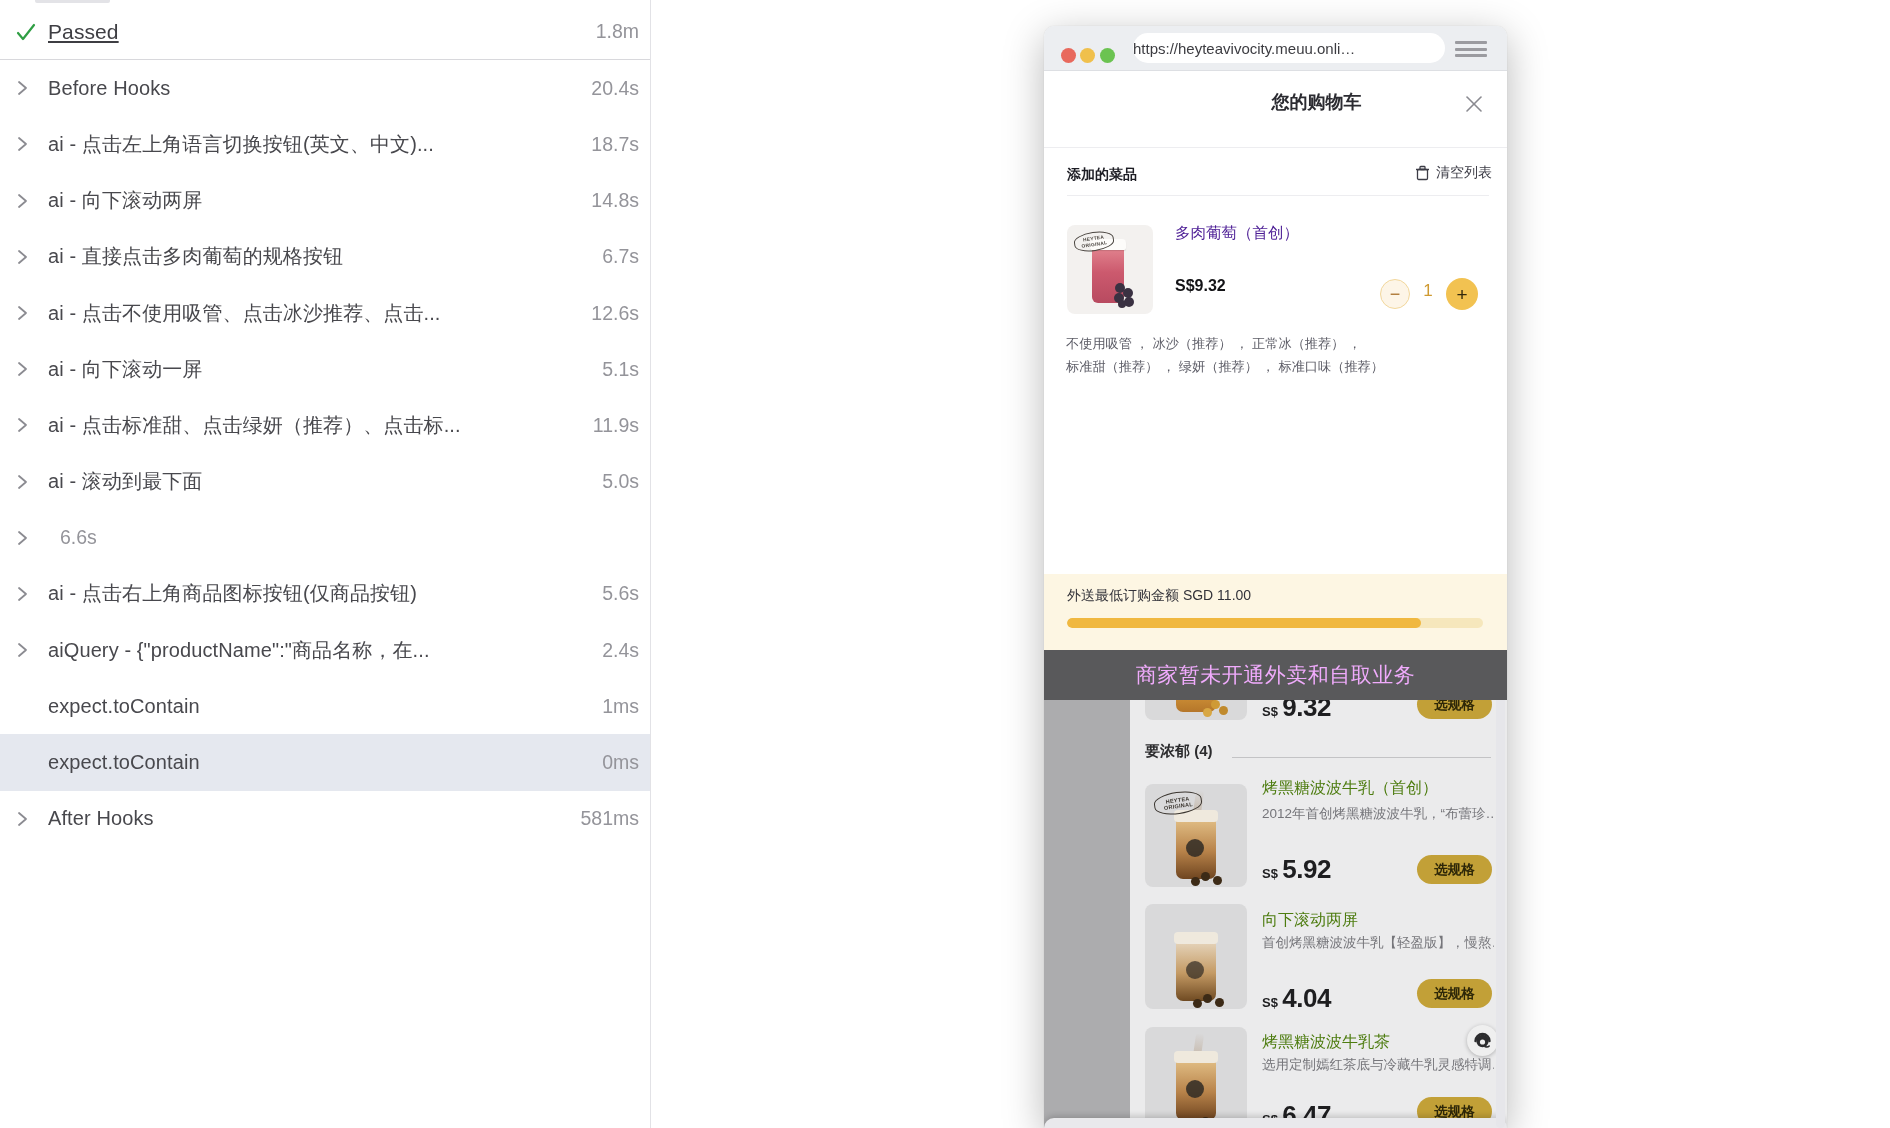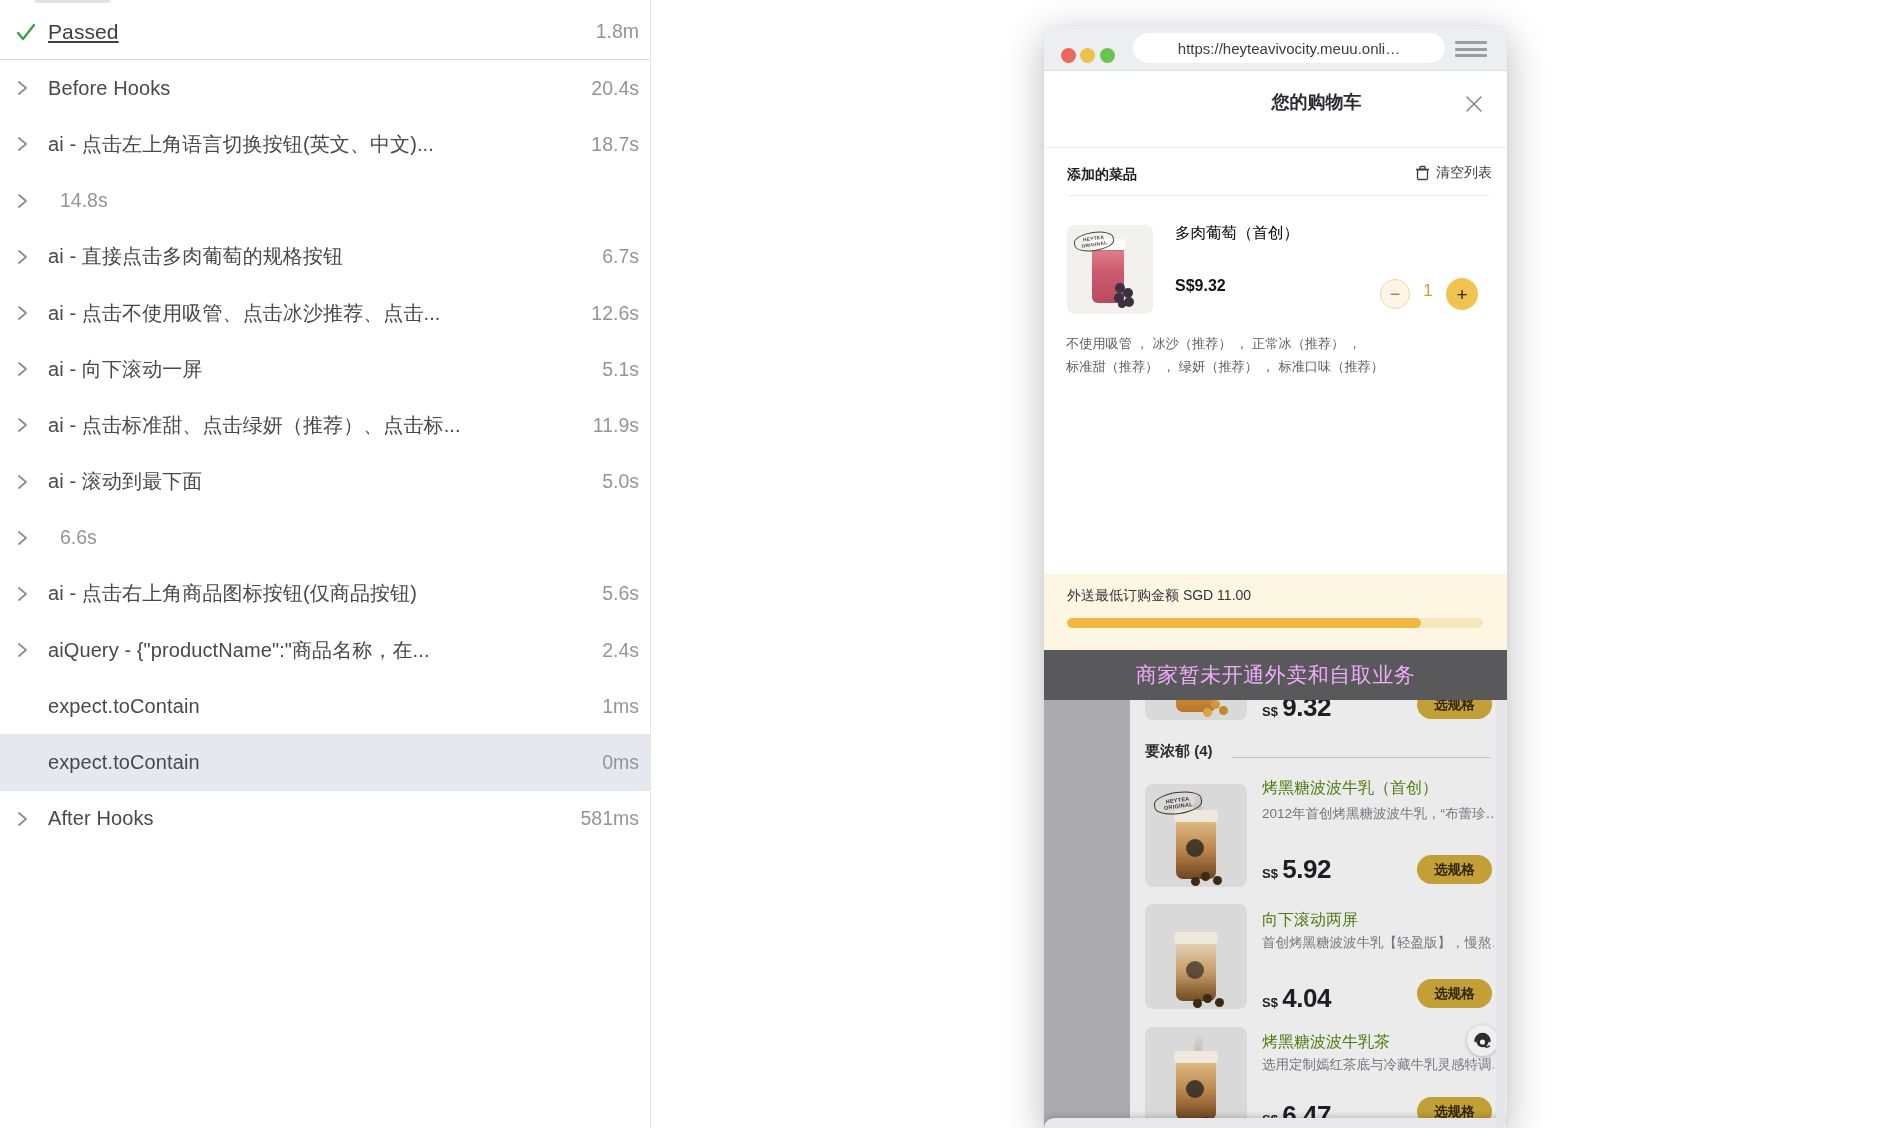--- a/index.html
+++ b/index.html
@@ -22,21 +22,21 @@
   .phone{position:absolute;left:1044px;top:26px;width:463px;height:1102px;
     border-radius:10px 10px 0 0;overflow:hidden;background:#fff;
     box-shadow:0 10px 40px rgba(0,0,0,.28),0 0 1px rgba(0,0,0,.2);}
   .topbar{position:absolute;left:0;top:0;width:463px;height:44px;background:#eceef1;
     border-bottom:1px solid #dddfe3;z-index:30;}
   .tl{position:absolute;top:22px;width:15px;height:15px;border-radius:50%;}
   .tl.red{left:17px;background:#e8695d;}
   .tl.yel{left:36px;background:#f0c04c;}
   .tl.grn{left:56px;background:#6bc351;}
   .url-pill{position:absolute;left:89px;top:7px;width:312px;height:30px;background:#fff;
-    border-radius:15px;display:flex;align-items:center;justify-content:center;}
+    border-radius:15px;display:flex;align-items:center;justify-content:flex-start;}
   .url-text{font-size:15px;color:#3c3c41;white-space:nowrap;}
   .burger{position:absolute;right:20px;top:15px;width:32px;height:16px;display:flex;
     flex-direction:column;justify-content:space-between;cursor:pointer;}
   .burger div{height:3px;background:#9b9ba0;border-radius:1px;}
 
   
   .page-dim{position:absolute;left:0;top:44px;width:463px;height:1058px;background:#ebebec;z-index:1;}
   .dim-sidebar{position:absolute;left:0;top:0;width:86px;height:100%;background:#acacae;}
   .dim-img{position:absolute;left:101px;width:102px;background:#d9d9da;border-radius:8px;overflow:hidden;}
   .cupD{position:absolute;left:31px;bottom:8px;width:40px;height:62px;border-radius:4px 4px 7px 7px;
@@ -76,21 +76,21 @@
   .clear-label{font-size:14px;color:#3c3c46;}
   .mod-div2{position:absolute;left:23px;right:18px;top:125px;height:1px;background:#ededf0;}
   .cart-img{position:absolute;left:23px;top:155px;width:86px;height:89px;border-radius:8px;background:#f3f1ef;overflow:hidden;}
   .cupP{position:absolute;left:25px;top:22px;width:32px;height:56px;border-radius:3px 3px 6px 6px;
     background:linear-gradient(180deg,#e2848f 0%,#cc5a6e 45%,#b84a60 100%);}
   .cupP .foam{position:absolute;left:-2px;top:-8px;width:36px;height:11px;background:#fdfcfa;border-radius:4px 4px 2px 2px;box-shadow:0 1px 1px rgba(0,0,0,.12);}
   .grapes b{position:absolute;width:10px;height:10px;border-radius:50%;background:#3a3142;}
   .stampP{position:absolute;left:7px;top:7px;width:38px;height:17px;border:1.2px solid #4a4540;border-radius:50%/42%;
     transform:rotate(-8deg);display:flex;align-items:center;justify-content:center;
     font-size:4.8px;font-weight:bold;color:#4a4540;text-align:center;line-height:1.1;letter-spacing:.3px;}
-  .item-name{position:absolute;left:131px;top:153px;font-size:15.5px;font-weight:500;color:#000000;}
+  .item-name{position:absolute;left:131px;top:153px;font-size:15.5px;font-weight:500;color:#4c1d95;}
   .item-price{position:absolute;left:131px;top:207px;font-size:16px;font-weight:bold;color:#131316;}
   .qty-minus{position:absolute;left:336px;top:209px;width:30px;height:30px;border-radius:50%;
     background:#fdf5e7;border:1.5px solid #f2d79c;box-sizing:border-box;display:flex;align-items:center;justify-content:center;
     font-size:18px;color:#a8702a;cursor:pointer;line-height:1;}
   .qty-num{position:absolute;left:366px;top:211px;width:36px;text-align:center;font-size:17px;color:#cf9a31;}
   .qty-plus{position:absolute;left:402px;top:208px;width:32px;height:32px;border-radius:50%;
     background:#f2c251;display:flex;align-items:center;justify-content:center;
     font-size:19px;color:#33290c;cursor:pointer;line-height:1;}
   .item-opts{position:absolute;left:22px;top:262px;width:340px;font-size:13.2px;color:#5c5c66;line-height:23px;}
   .min-order{position:absolute;left:0;top:504px;width:463px;height:76px;background:#fdf6e3;}
@@ -140,20 +140,21 @@
       <span class="tlabel">ai - 点击左上角语言切换按钮(英文、中文)...</span>
       <span class="ttime">18.7s</span>
     </div>
 
     <div class="trow">
       <span class="ticon">
           <svg width="14" height="16" viewBox="0 0 14 16">
             <polyline points="4,2 11,8 4,14" fill="none" stroke="#8b8b91" stroke-width="1.8" stroke-linecap="round" stroke-linejoin="round"></polyline>
           </svg>
         </span>
+      <span class="tlabel">ai - 向下滚动两屏</span>
       <span class="ttime">14.8s</span>
     </div>
 
     <div class="trow">
       <span class="ticon">
           <svg width="14" height="16" viewBox="0 0 14 16">
             <polyline points="4,2 11,8 4,14" fill="none" stroke="#8b8b91" stroke-width="1.8" stroke-linecap="round" stroke-linejoin="round"></polyline>
           </svg>
         </span>
       <span class="tlabel">ai - 直接点击多肉葡萄的规格按钮</span>

